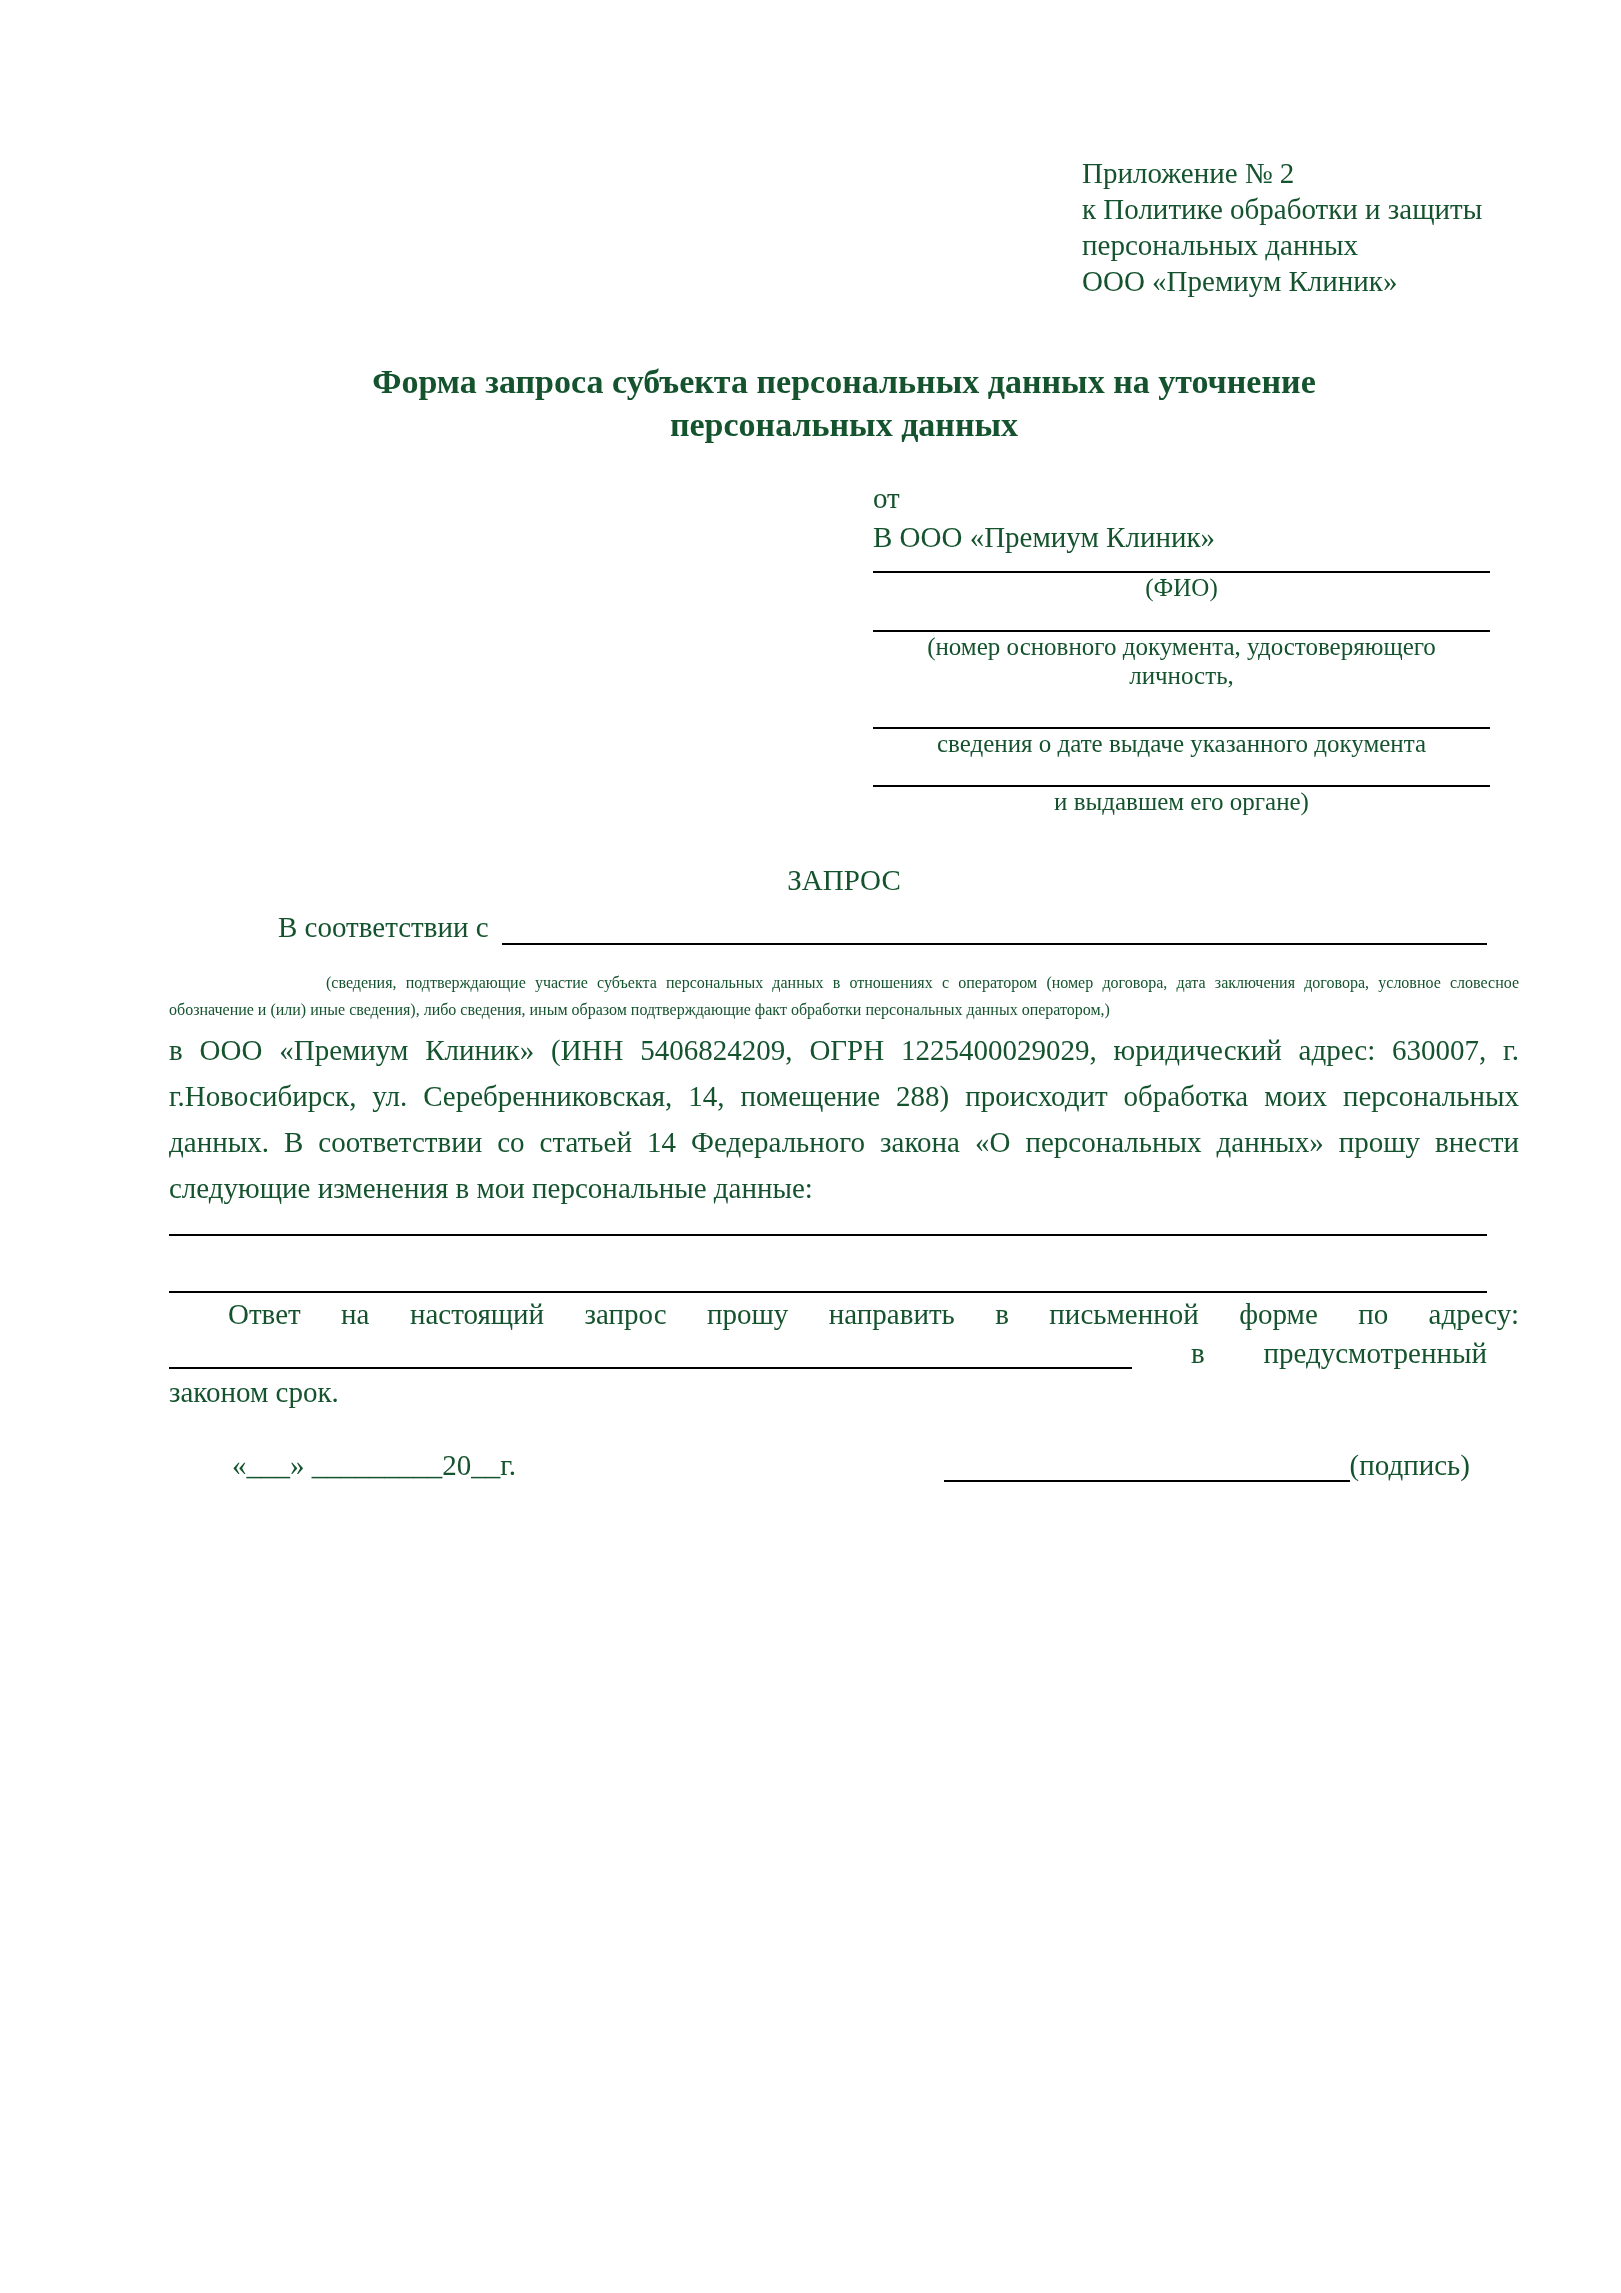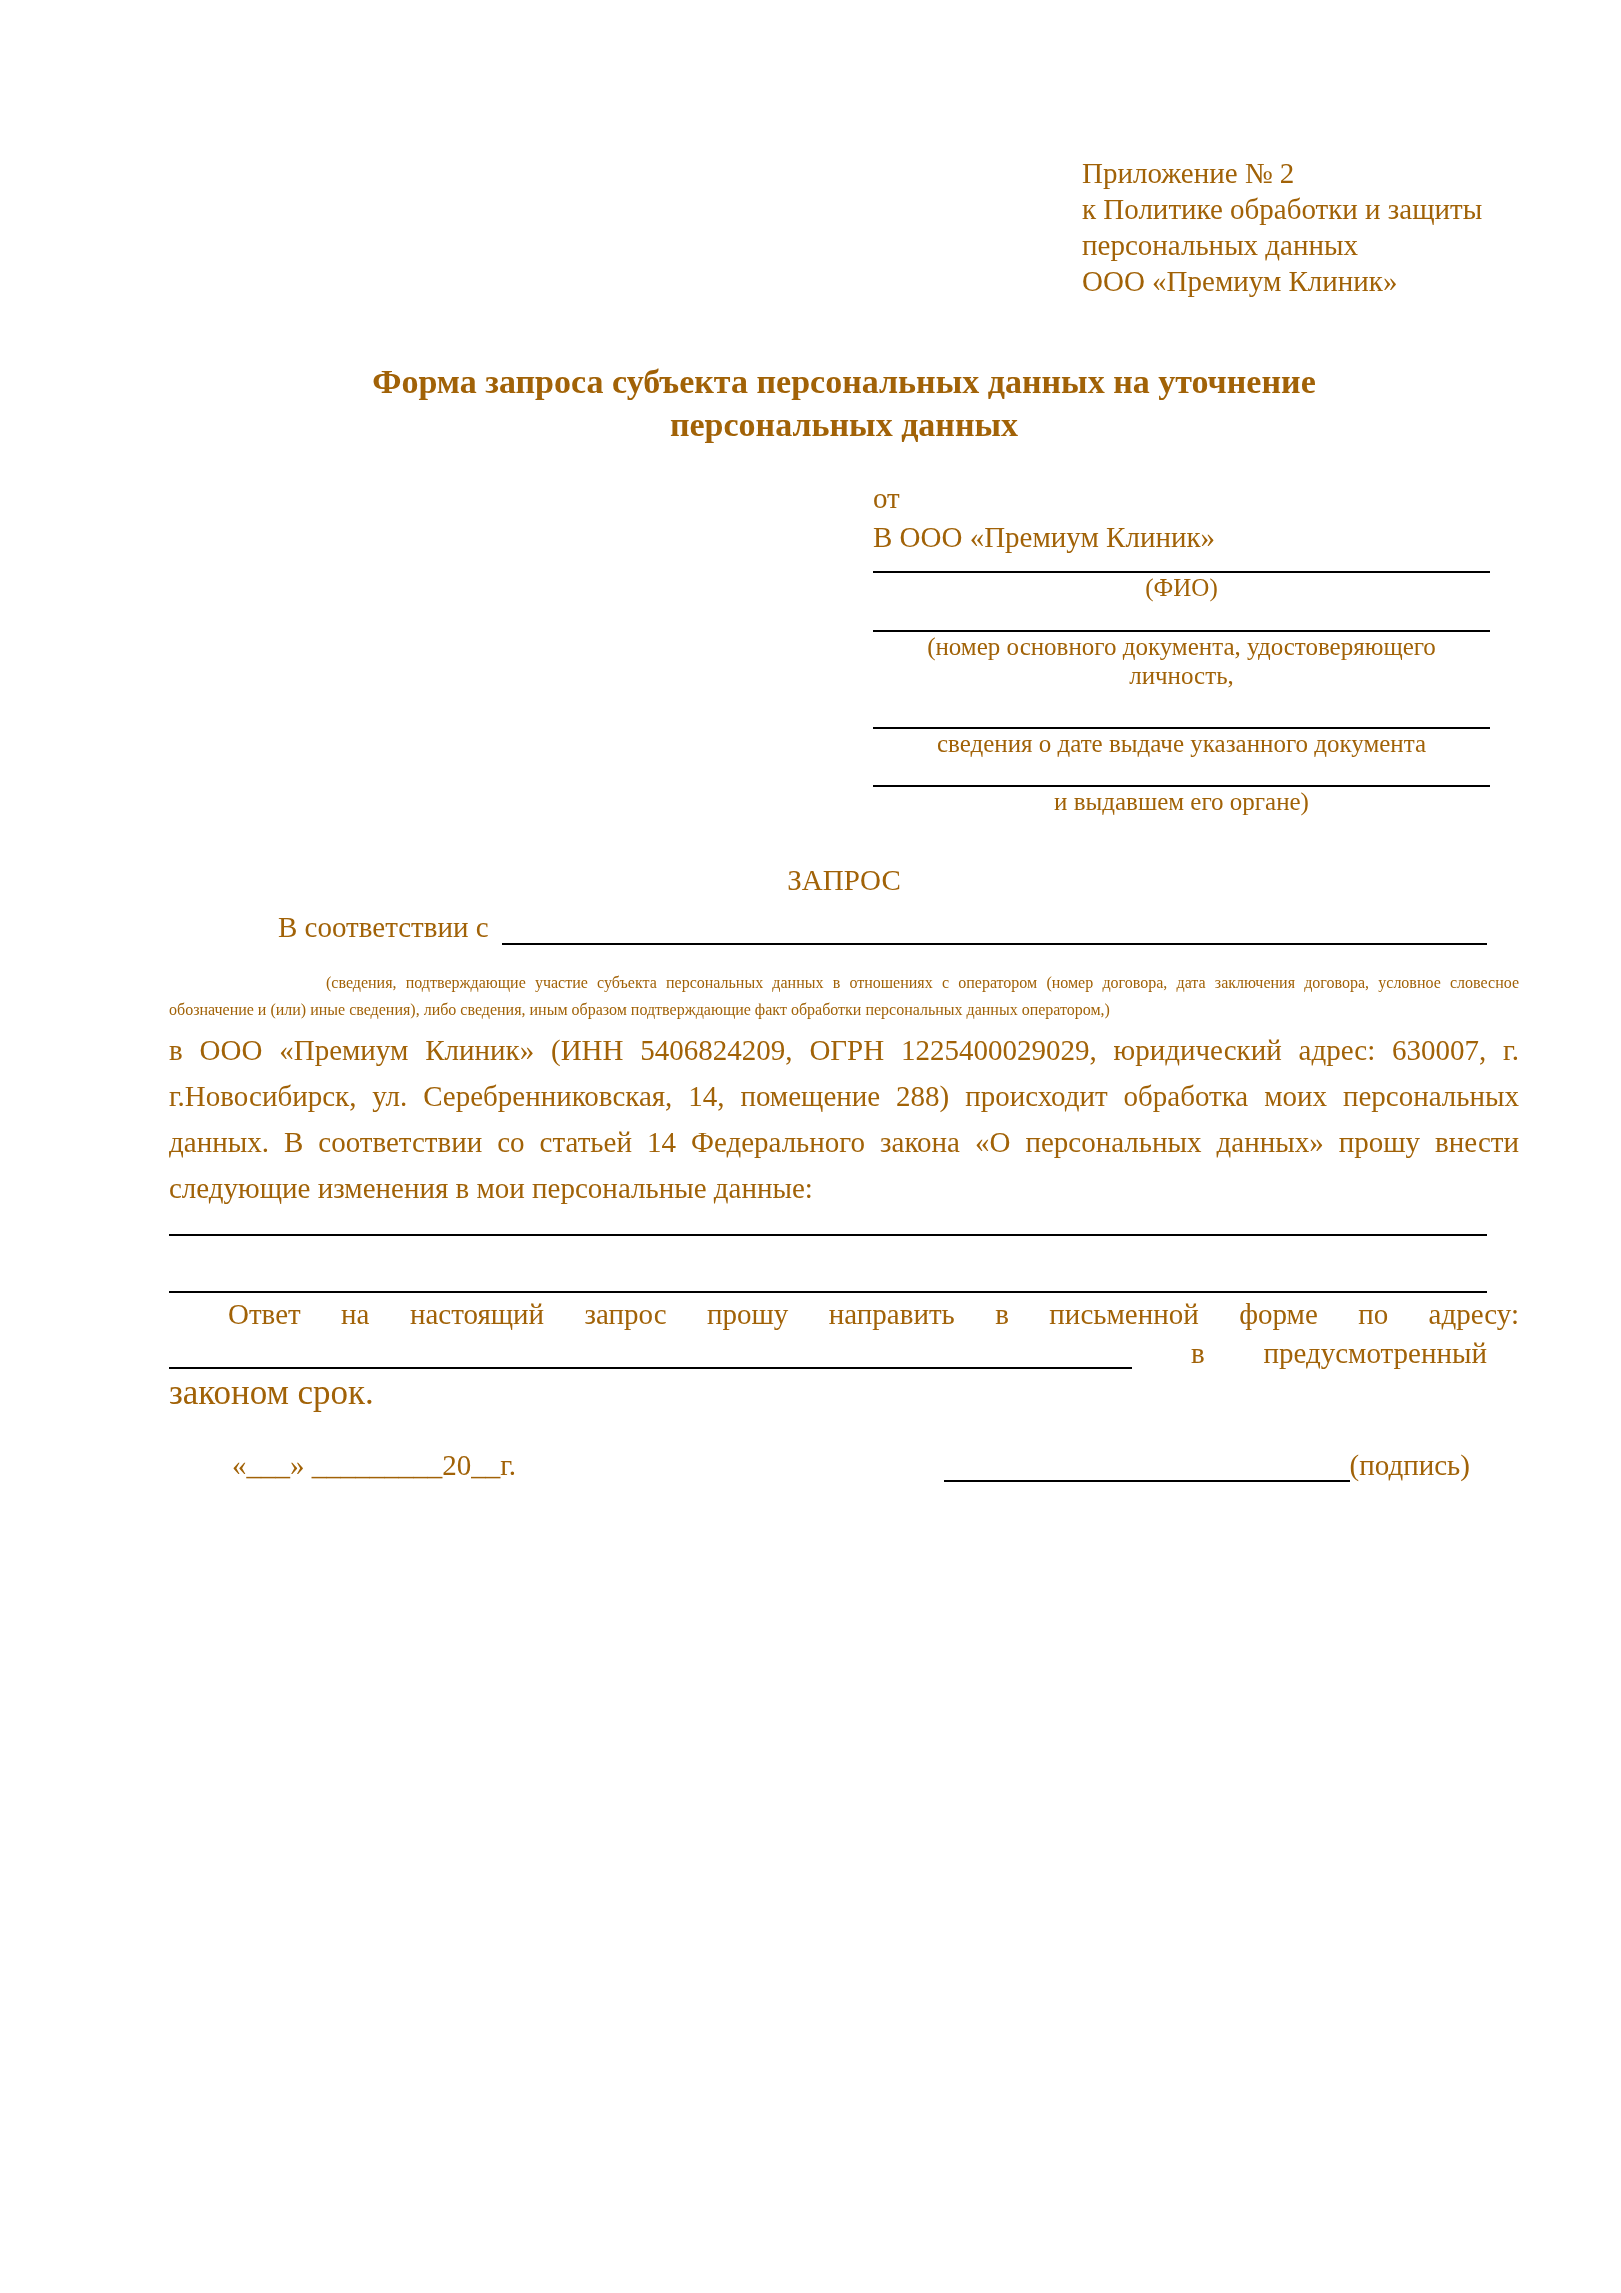--- a/index.html
+++ b/index.html
@@ -3,21 +3,21 @@
 <meta charset="utf-8">
 <style>
   * { margin: 0; padding: 0; box-sizing: border-box; }
   html, body { background: #888; }
   .page {
     position: relative;
     width: 1621px;
     height: 2294px;
     margin: 0 auto;
     background: #ffffff;
-    color: #a16207;
+    color: #14532d;
     font-family: "Liberation Serif", "DejaVu Serif", serif;
     padding: 155px 102px 0 169px;
     overflow: hidden;
   }
 
   
   .appendix-note {
     margin-left: 913px;
     font-size: 29px;
     line-height: 36px;
@@ -109,21 +109,21 @@
     font-size: 29px;
     line-height: 39px;
   }
   .response-second .address-line {
     width: 963px;
     border-bottom: 2.9px solid #000;
     height: 29px;
     margin-bottom: 3.9px;
   }
   .response-third {
-    font-size: 35px;
+    font-size: 29px;
     line-height: 39px;
   }
 
   .sign-row {
     margin-top: 34px;
     display: flex;
     justify-content: space-between;
     align-items: flex-end;
     font-size: 29px;
     line-height: 39px;

